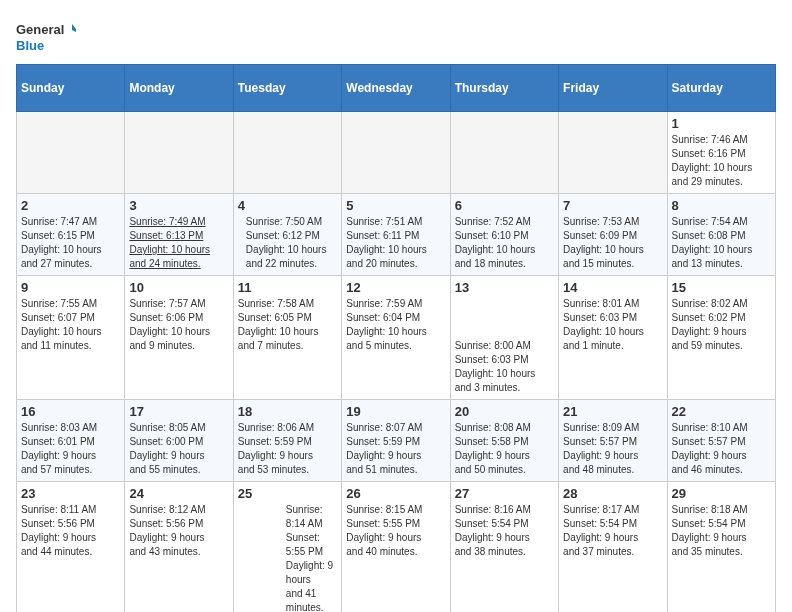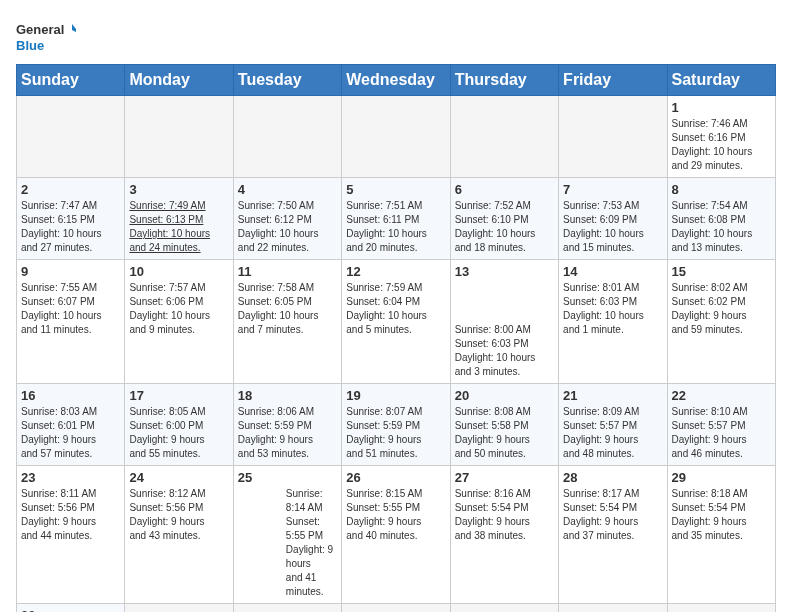--- a/index.html
+++ b/index.html
@@ -35,23 +35,23 @@
       color: #555;
     }
     .calendar {
       width: 100%;
       border-collapse: collapse;
       border: 1px solid #ccc;
     }
     .calendar th {
       background-color: #3a7abf;
       color: #fff;
-      font-size: 16px;
+      font-size: 12px;
       font-weight: bold;
-      padding: 6px 4px;
+      padding: 16px 4px;
       text-align: left;
       border: 1px solid #2a6aaf;
     }
     .calendar td {
       vertical-align: top;
       border: 1px solid #ccc;
       padding: 4px;
       width: 108px;
       min-height: 80px;
       background: #fff;
@@ -133,21 +133,21 @@
         </td>
         <td>
           <div class="day-number">3</div>
           <div class="day-info" style="white-space: pre-line; text-decoration: underline;">Sunrise: 7:49 AM
 Sunset: 6:13 PM
 Daylight: 10 hours
 and 24 minutes.</div>
         </td>
         <td>
           <div class="day-number">4</div>
-          <div class="day-info" style="white-space: pre-line;">Sunrise: 7:50 AM
+          <div class="day-info" style="white-space: pre-line; margin-left: 8px;">Sunrise: 7:50 AM
 Sunset: 6:12 PM
 Daylight: 10 hours
 and 22 minutes.</div>
         </td>
         <td>
           <div class="day-number">5</div>
           <div class="day-info" style="white-space: pre-line;">Sunrise: 7:51 AM
 Sunset: 6:11 PM
 Daylight: 10 hours
 and 20 minutes.</div>

